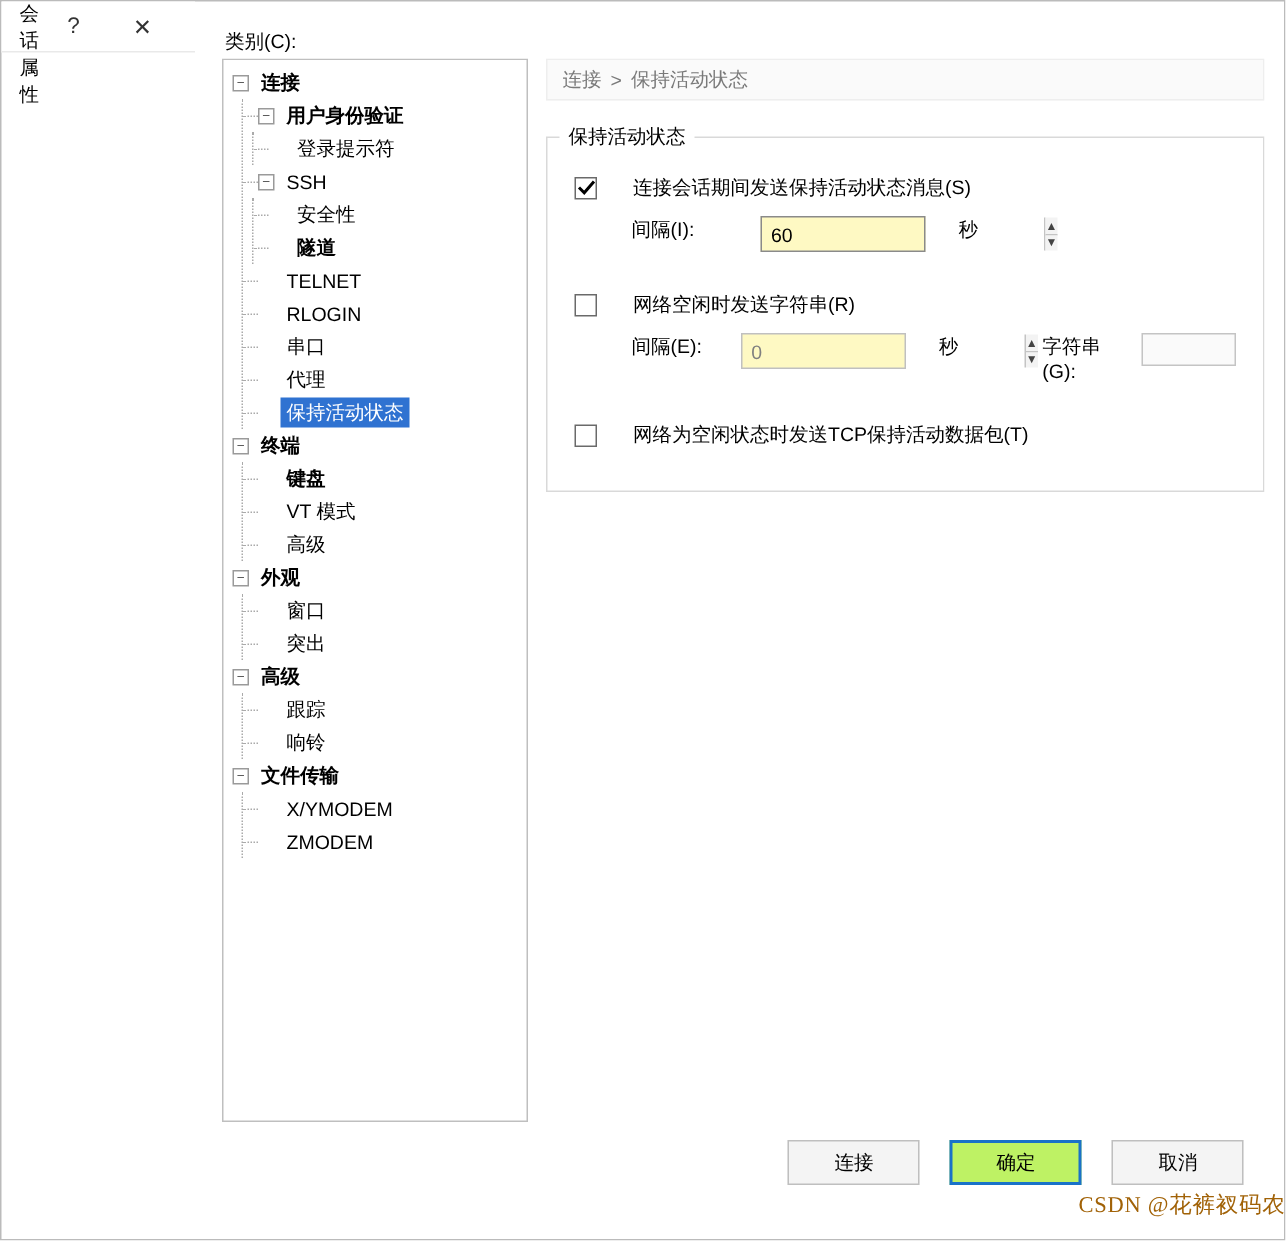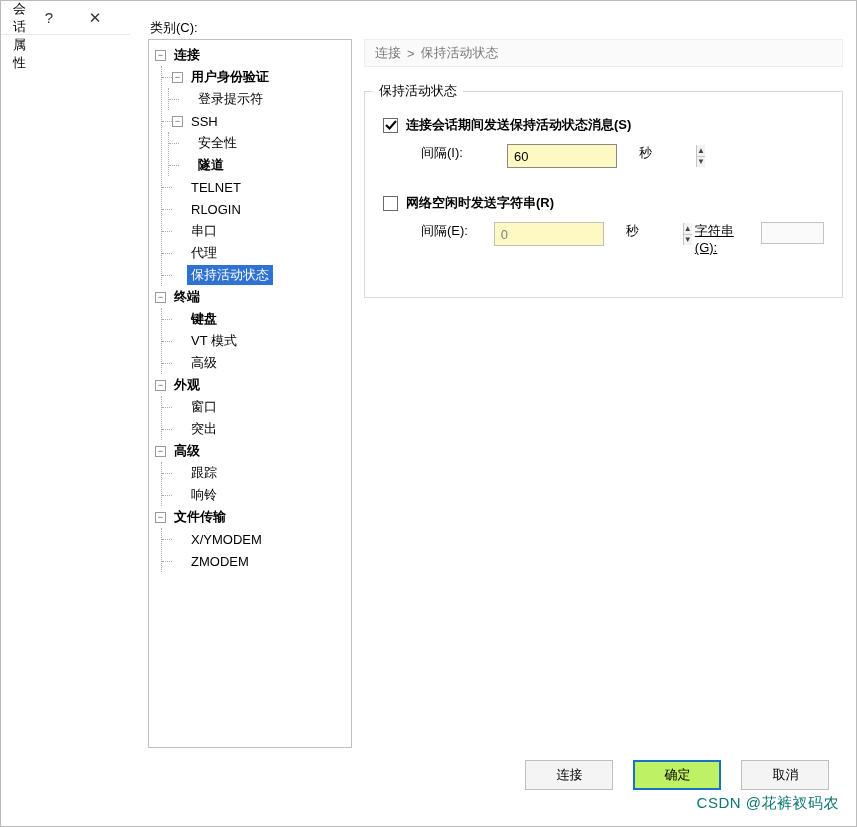--- a/index.html
+++ b/index.html
@@ -85,21 +85,21 @@
   border:1px solid #d9d9d9;
   padding:18px 18px 22px 18px;
 }
 .group-title {
   position:absolute; top:-10px; left:8px;
   background:#fff; padding:0 6px;
   font-size:13px;
 }
 .row { display:flex; align-items:center; margin:6px 0; }
 .checkbox {
-  display:inline-flex; align-items:center; gap:8px; cursor:default;font-weight:bold;
+  display:inline-flex; align-items:center; gap:24px; cursor:default;
 }
 .checkbox .box {
   width:15px; height:15px; border:1px solid #6a6a6a; background:#fff;
   display:flex; align-items:center; justify-content:center;
 }
 .checkbox .box.checked svg { display:block; }
 .checkbox .box svg { display:none; width:12px; height:12px; }
 .subrow {
   display:flex; 
   margin:10px 0 4px 38px;
@@ -143,26 +143,27 @@
 .btn-flat {
   min-width:88px; height:30px;
   border:1px solid #bfbfbf;
   background:#f4f4f4;
   display:flex; align-items:center; justify-content:center;
   font-size:13px; cursor:default;
 }
 .btn-flat.primary { border:2px solid #1a72c8; background:#bef264; }
 .watermark {
   position:absolute;
-  right:18px;
+  right:0;
   bottom:14px;
-  color:#0f766e;
+  color:#a16207;
   font-size:15px;
   letter-spacing:0.5px;
   pointer-events:none;
+  font-family:Liberation Serif, serif;
 }
 </style>
 </head>
 <body>
 
 <div class="window">
 
   <div class="titlebar">
     <div class="title">新建会话属性</div>
     <div class="tb-btn">?</div>
@@ -382,26 +383,34 @@
           <div class="subrow">
             <span class="lbl">间隔(E):</span>
             <div class="spinner disabled">
               <input type="text" disabled="" value="0" style="">
               <div class="btns">
                 <div class="btn">▲</div>
                 <div class="btn">▼</div>
               </div>
             </div>
             <span class="unit">秒</span>
-            <span style="margin-left:40px;text-decoration:underline;">字符串(G):</span>
+            <span style="margin-left:40px;">字符串(G):</span>
             <div class="textbox"></div>
           </div>
 
           <div class="section-space"></div>
 
+          <div class="row">
+            <label class="checkbox">
+              <span class="box">
+                
+              </span>
+              <span>网络为空闲状态时发送TCP保持活动数据包(T)</span>
+            </label>
+          </div>
         </div>
       </div>
     </div>
 
     <div class="footer">
       <div class="btn-flat">连接</div>
       <div class="btn-flat primary">确定</div>
       <div class="btn-flat">取消</div>
     </div>
   </div>

